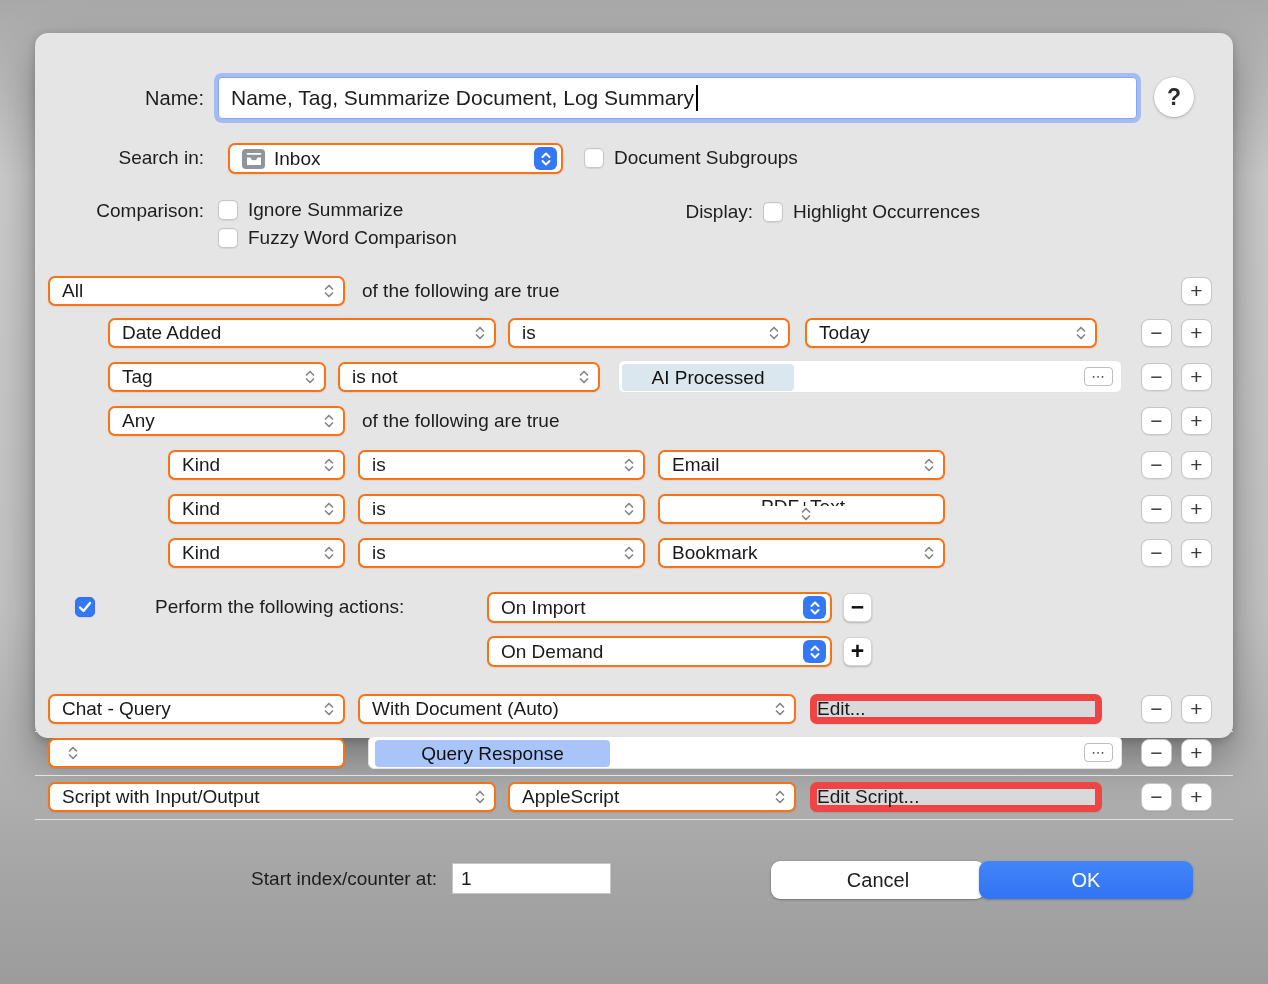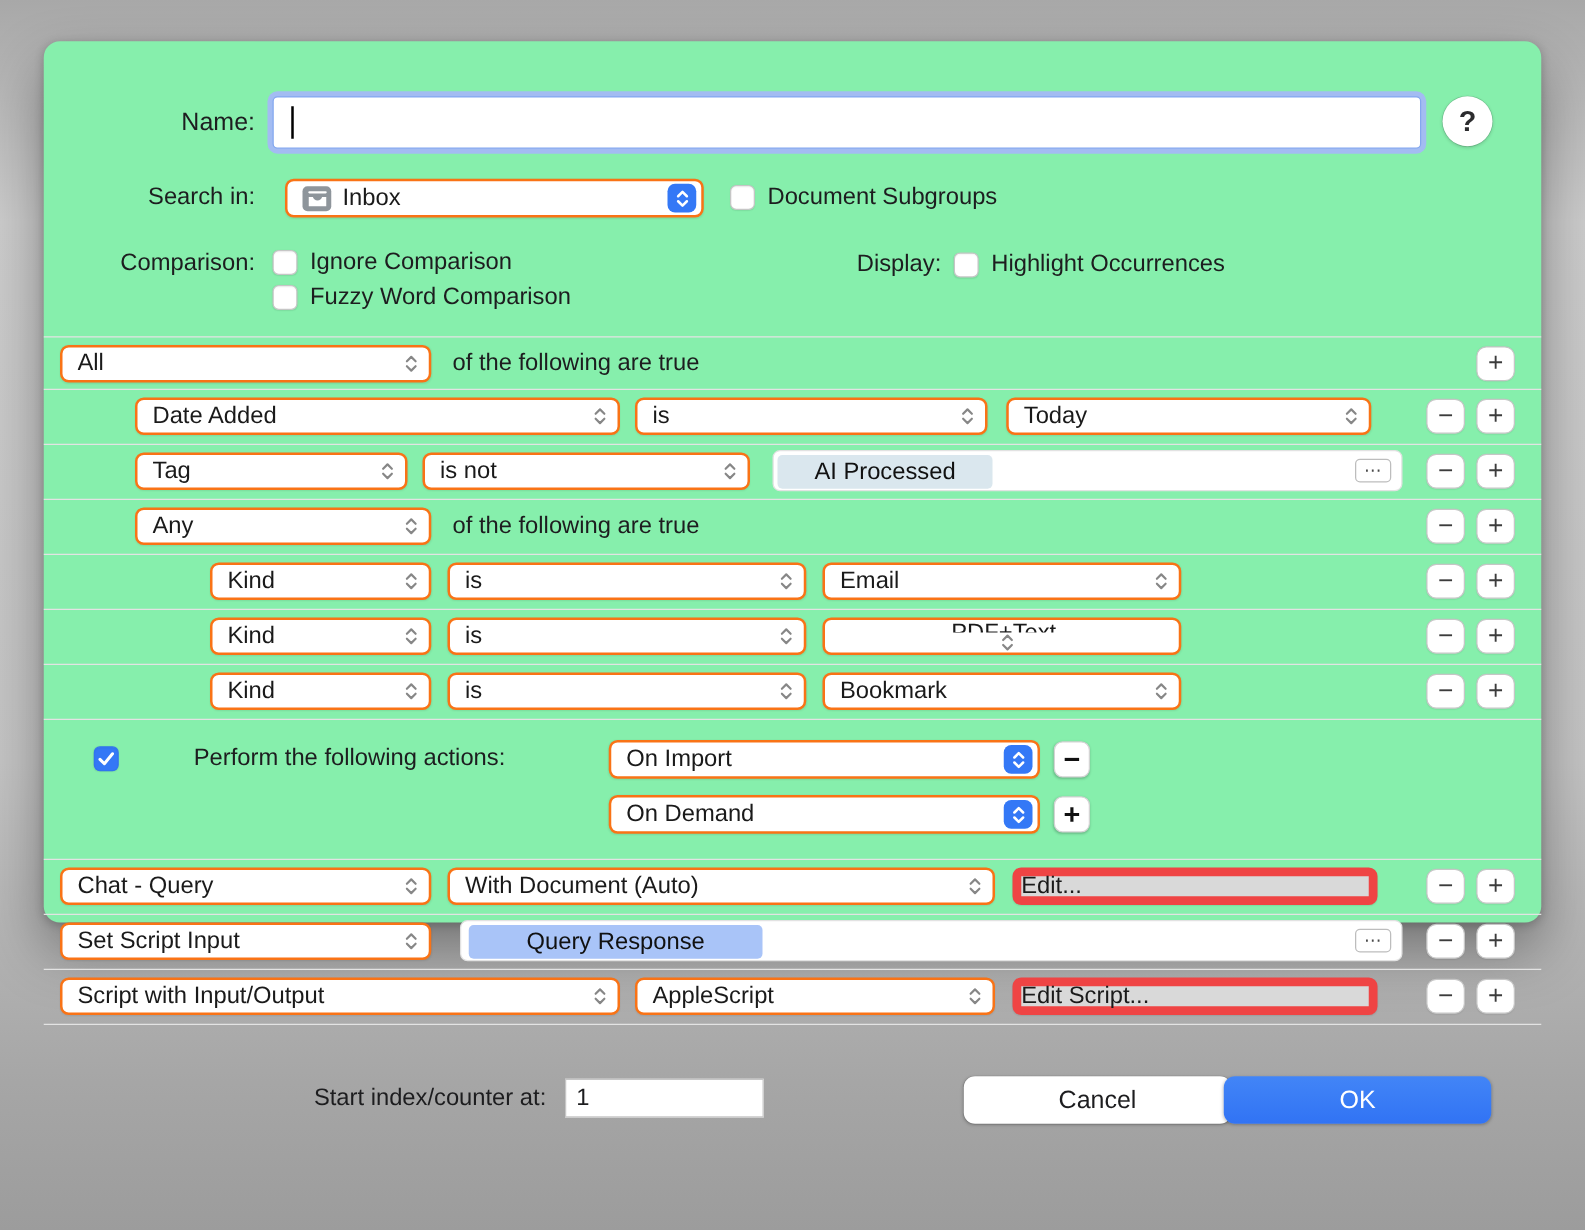--- a/index.html
+++ b/index.html
@@ -6,21 +6,21 @@
   html,body { width:1268px; height:984px; }
   body {
     font-family: "Liberation Sans", "DejaVu Sans", sans-serif;
     background: linear-gradient(180deg, #a8a8a8 0%, #cbcbcb 18%, #c3c3c3 62%, #a6a6a6 88%, #9c9c9c 100%);
     color:#1d1d1f;
     position:relative;
     overflow:hidden;
   }
   .dialog {
     position:absolute; left:35px; top:33px; width:1198px; height:705px;
-    background:#86efac; border-radius:13px;
+    background:#e5e5e5; border-radius:13px;
     box-shadow: 0 22px 45px rgba(0,0,0,0.35), 0 2px 8px rgba(0,0,0,0.2);
   }
   .label { position:absolute; font-size:19px; line-height:22px; color:#1d1d1f; white-space:nowrap; }
   .r { text-align:right; }
   
   .namefield {
     position:absolute; left:183px; top:44px; width:919px; height:42px;
     background:#fff; border:1px solid #84a7ef; border-radius:4px;
     box-shadow: 0 0 0 4px #a3bcf2;
     display:flex; align-items:center; padding:0 12px; font-size:21px;
@@ -107,20 +107,21 @@
   .btn.ok { left:944px; width:214px; background:linear-gradient(180deg,#4285f7,#3173f4); color:#fff;
     box-shadow: 0 1px 2.5px rgba(0,0,0,0.25); }
 </style>
 </head>
 <body>
 
 <div class="dialog">
 
   <div class="label r" style="left:39px;top:54px;width:130px;font-size:20px;">Name:</div>
   <div class="namefield">
+    <span>Name, Tag, Summarize Document, Log Summary</span>
       <span class="caret"></span>
   </div>
   <div class="helpbtn">?</div>
 
   <div class="label r" style="left:39px;top:114px;width:130px;">Search in:</div>
   <div class="popup bluepop" style="left:193px;top:110px;width:335px;">
     <span class="inboxic">
       <svg width="16" height="14" viewBox="0 0 16 14">
           <path d="M1.5 1.8h13" stroke="#fff" stroke-width="1.8" stroke-linecap="round" fill="none"></path>
           <path d="M1 5.6h3.3q1 2.7 3.7 2.7t3.7-2.7H15V13H1z" fill="#fff"></path>
@@ -132,21 +133,21 @@
           <path d="M2.5 7L6 3.5L9.5 7" stroke="#fff" stroke-width="2" fill="none" stroke-linecap="round" stroke-linejoin="round"></path>
           <path d="M2.5 11L6 14.5L9.5 11" stroke="#fff" stroke-width="2" fill="none" stroke-linecap="round" stroke-linejoin="round"></path>
         </svg>
     </span>
   </div>
   <div class="checkbox" style="left:549px;top:115px;"></div>
   <div class="label" style="left:579px;top:114px;">Document Subgroups</div>
 
   <div class="label r" style="left:19px;top:167px;width:150px;">Comparison:</div>
   <div class="checkbox" style="left:183px;top:167px;"></div>
-  <div class="label" style="left:213px;top:166px;">Ignore Comparison</div>
+  <div class="label" style="left:213px;top:166px;">Ignore Summarize</div>
   <div class="checkbox" style="left:183px;top:195px;"></div>
   <div class="label" style="left:213px;top:194px;">Fuzzy Word Comparison</div>
 
   <div class="label r" style="left:628px;top:168px;width:90px;">Display:</div>
   <div class="checkbox" style="left:728px;top:169px;"></div>
   <div class="label" style="left:758px;top:168px;">Highlight Occurrences</div>
 
   <div class="sep" style="top:236px;"></div>
   <div class="sep" style="top:278px;"></div>
   <div class="sep" style="top:322px;"></div>
@@ -391,21 +392,20 @@
           </svg>
         </span>
     </div>
     <div class="editbtn" style="left:775px;top:661px;width:292px;">Edit...</div>
     <div class="rowbtn" style="left:1106px;top:662px;">−</div>
     <div class="rowbtn" style="left:1146px;top:662px;">+</div>
   </div>
 
   <div>
     <div class="popup" style="left:13px;top:705px;width:297px;">
-      <span class="plbl">Set Script Input</span>
       <span class="step">
           <svg width="10" height="16" viewBox="0 0 10 16">
             <path d="M1.5 6L5 2.5L8.5 6" stroke="#878787" stroke-width="1.7" fill="none" stroke-linecap="round" stroke-linejoin="round"></path>
             <path d="M1.5 10L5 13.5L8.5 10" stroke="#878787" stroke-width="1.7" fill="none" stroke-linecap="round" stroke-linejoin="round"></path>
           </svg>
         </span>
     </div>
     <div class="tokenfield" style="left:333px;top:703px;width:754px;"></div>
     <div class="token variable" style="left:340px;top:707px;width:235px;">Query Response</div>
     <div class="ellipsisbtn" style="left:1049px;top:710px;">⋯</div>

